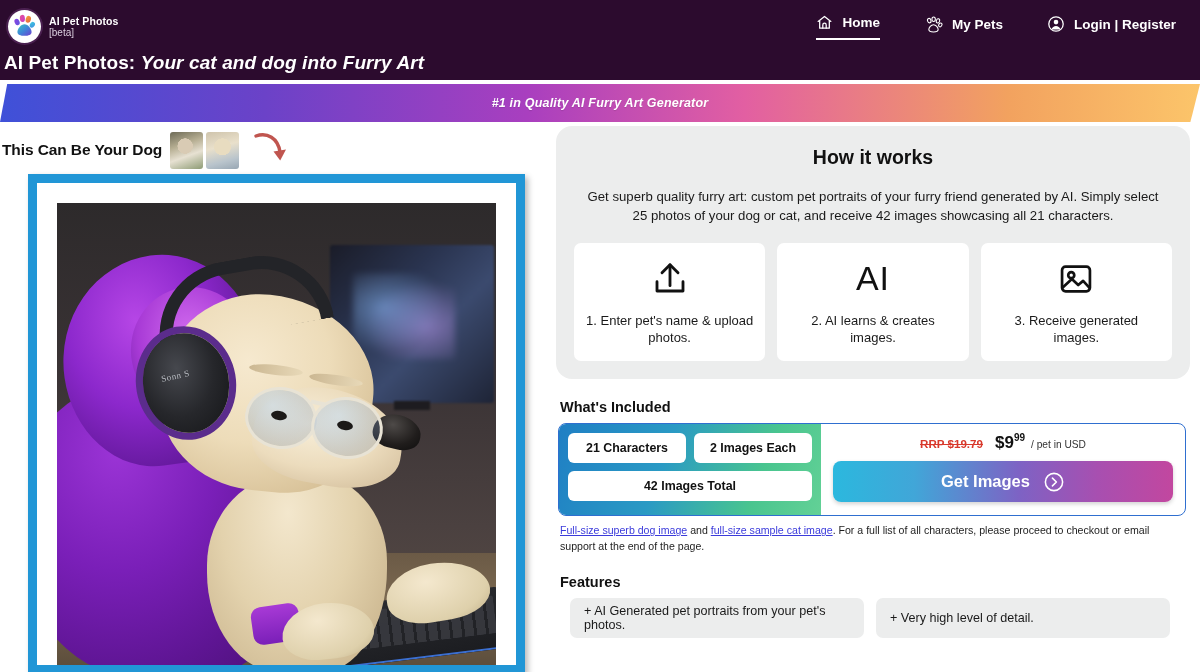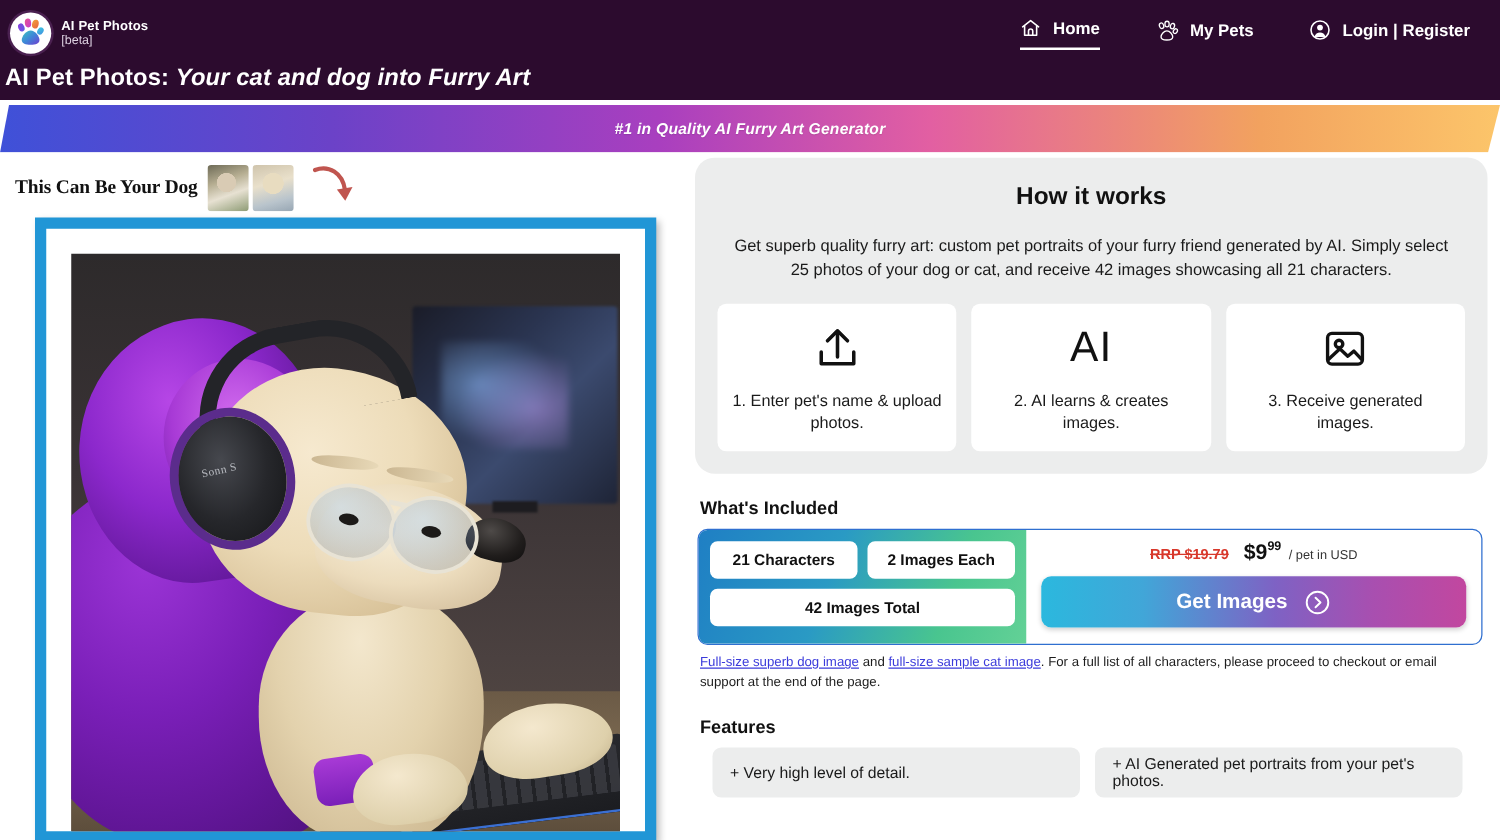--- a/index.html
+++ b/index.html
@@ -54,21 +54,21 @@
     color: #ffffff; font-size: 12.5px; font-weight: 800; font-style: italic;
     letter-spacing: .2px; text-shadow: 0 1px 1px rgba(0,0,0,.12);
   }
 
   
   .main { display: flex; width: 1200px; padding: 0 0 0 0; }
   .col-left { width: 556px; position: relative; }
   .col-right { width: 644px; padding-right: 10px; }
 
   
-  .teaser { display: flex; align-items: center; height: 48px; padding-left: 12px; font-family: Liberation Serif, serif; }
+  .teaser { display: flex; align-items: center; height: 48px; padding-left: 2px; }
   .teaser-label { font-size: 15.5px; font-weight: 800; color: #111; letter-spacing: -.1px; }
   .thumbs { display: flex; gap: 3px; margin-left: 8px; }
   .thumb { width: 33px; height: 37px; border-radius: 3px; overflow: hidden; }
   .thumb.a { background:
       radial-gradient(circle at 46% 38%, #d9cbb4 0 26%, transparent 27%),
       linear-gradient(160deg,#6d6a56 0%, #b6ae92 35%, #e7e1d2 62%, #8d9b74 100%);
   }
   .thumb.b { background:
       radial-gradient(circle at 50% 40%, #e8dcc0 0 30%, transparent 31%),
       linear-gradient(165deg,#cfc4ac 0%, #e9e0cb 40%, #b9c4cc 75%, #97a6b3 100%);
@@ -456,17 +456,17 @@
       </div>
     </div>
 
     <div class="footnote">
       <a>Full-size superb dog image</a><span> and </span><a>full-size sample cat image</a><span>. For a full list of all characters, please proceed to checkout or email support at the end of the page.</span>
     </div>
 
     <div class="sec-title">Features</div>
 
     <div class="features">
+      <div class="feat">+ AI Generated pet portraits from your pet's photos.</div>
       <div class="feat">+ Very high level of detail.</div>
-      <div class="feat">+ AI Generated pet portraits from your pet's photos.</div>
     </div>
   </div>
 </div>
 
 </body></html>

